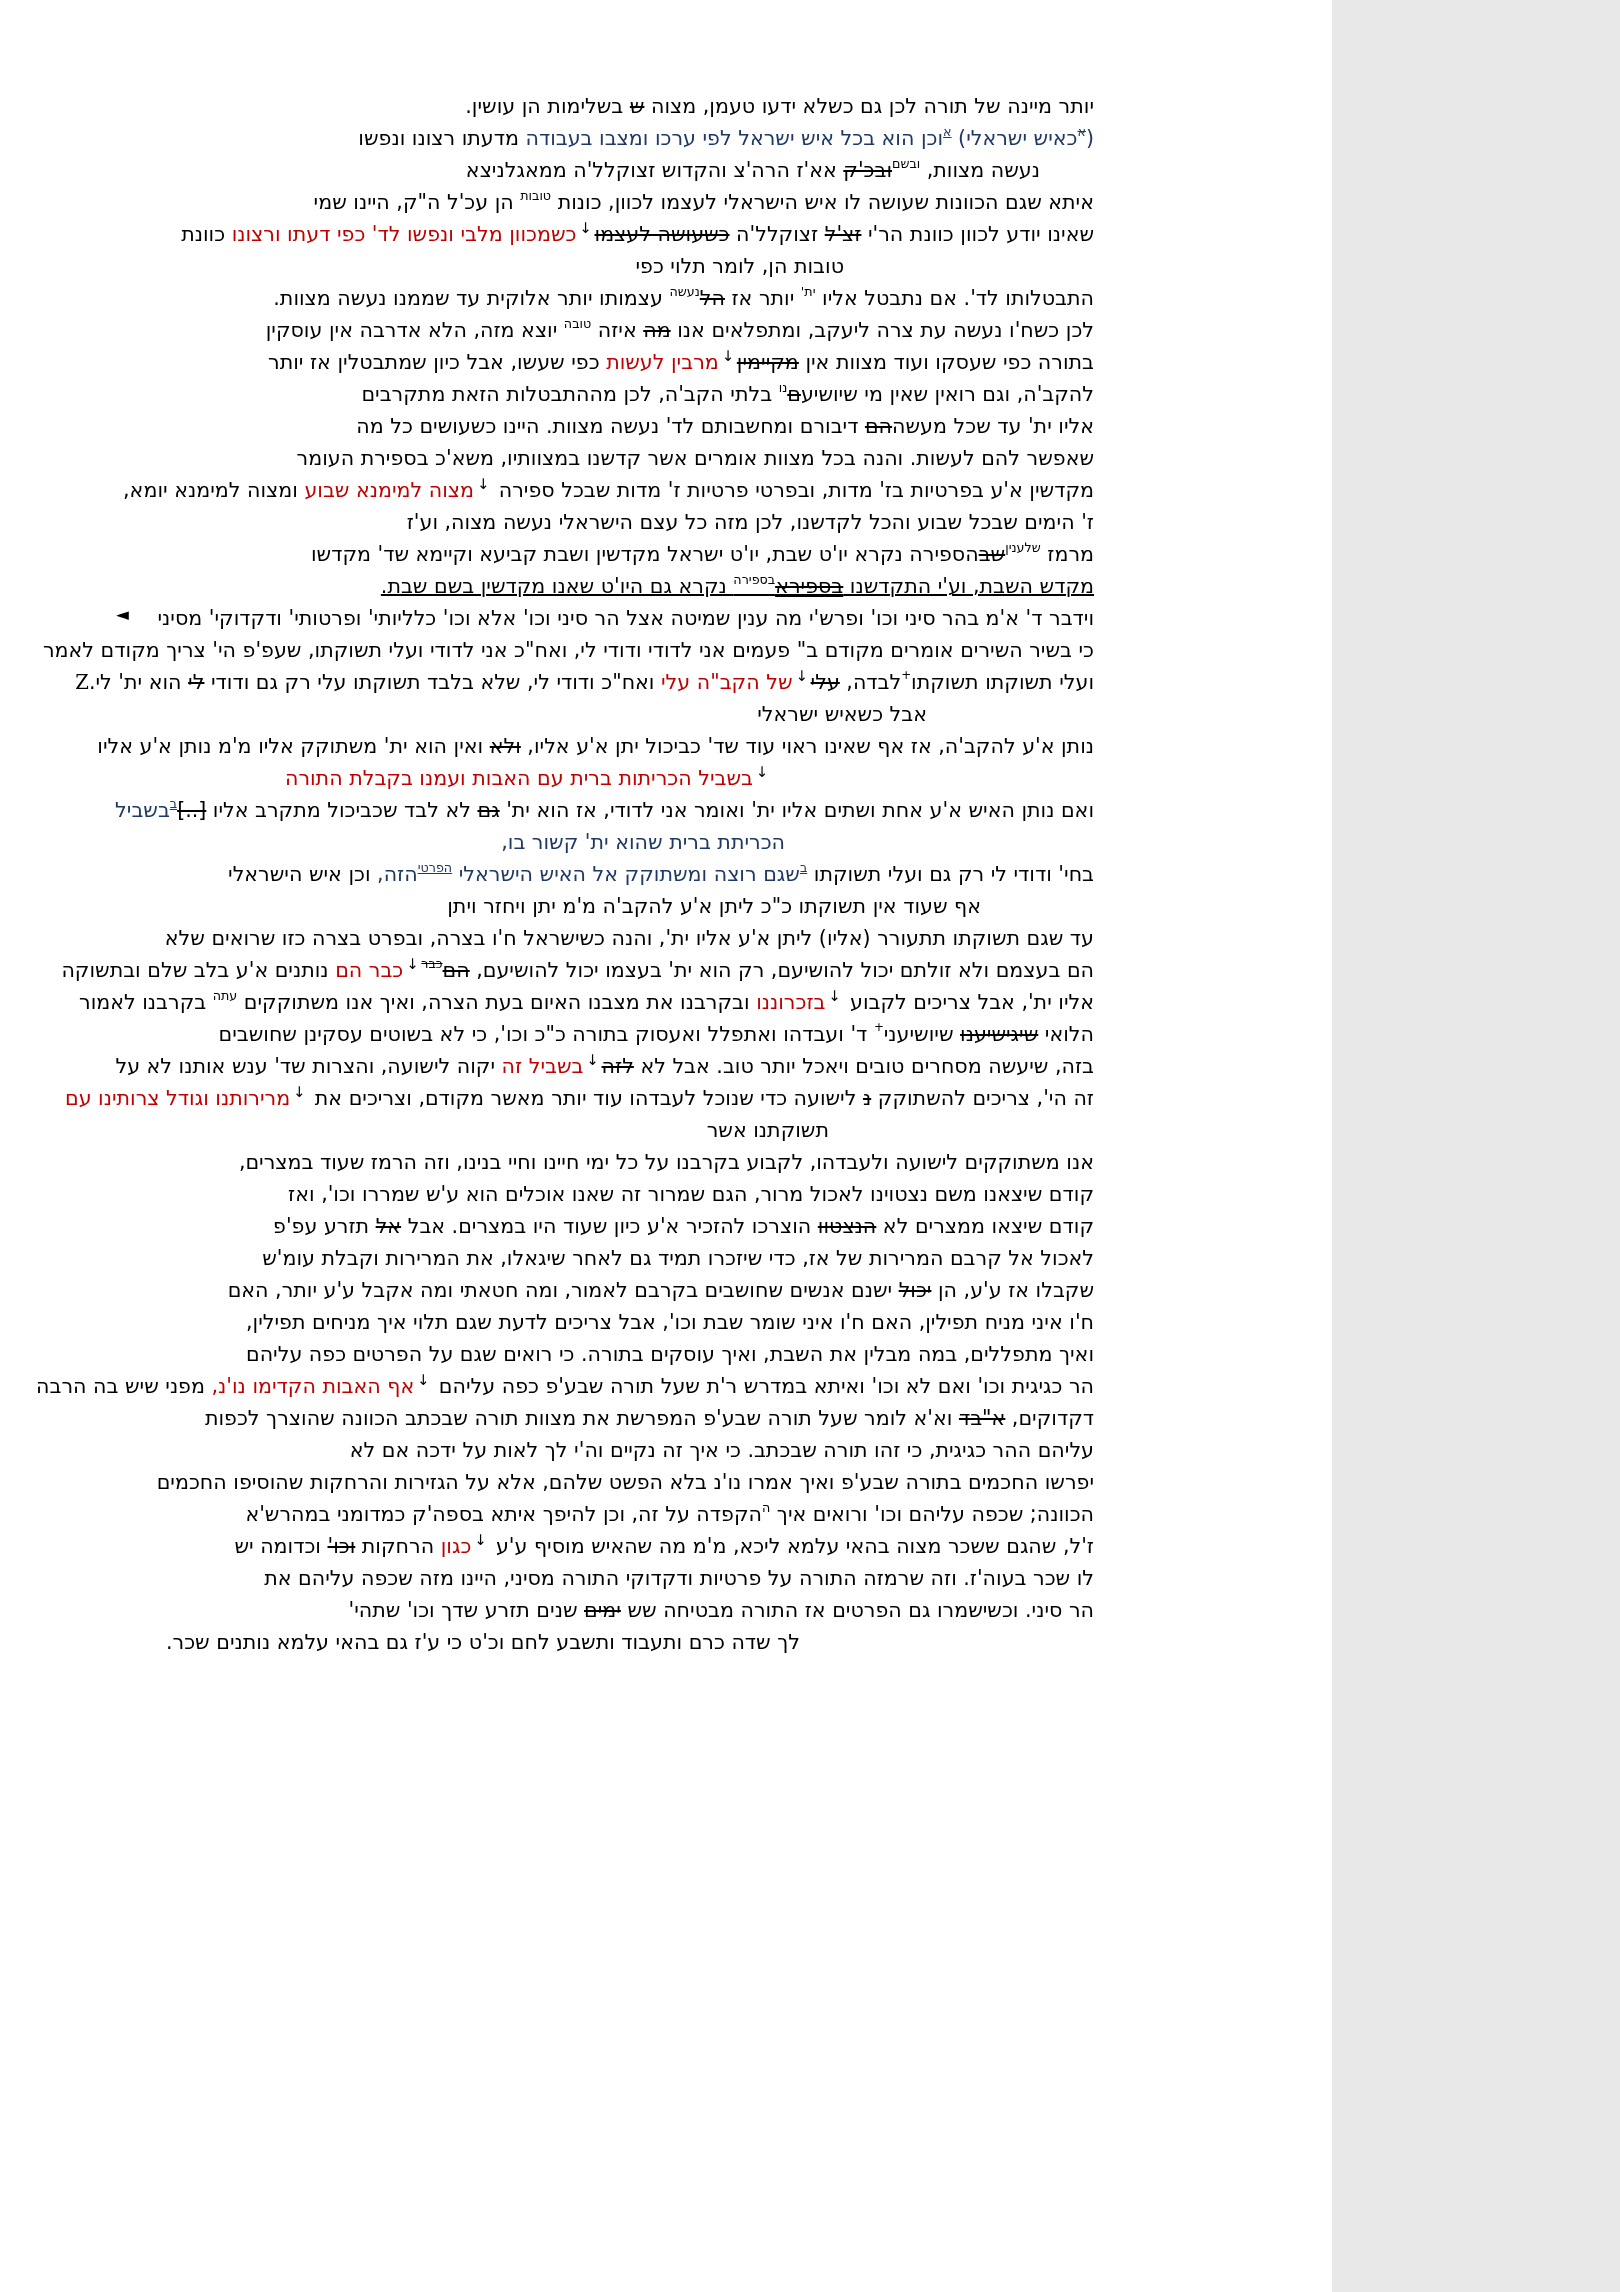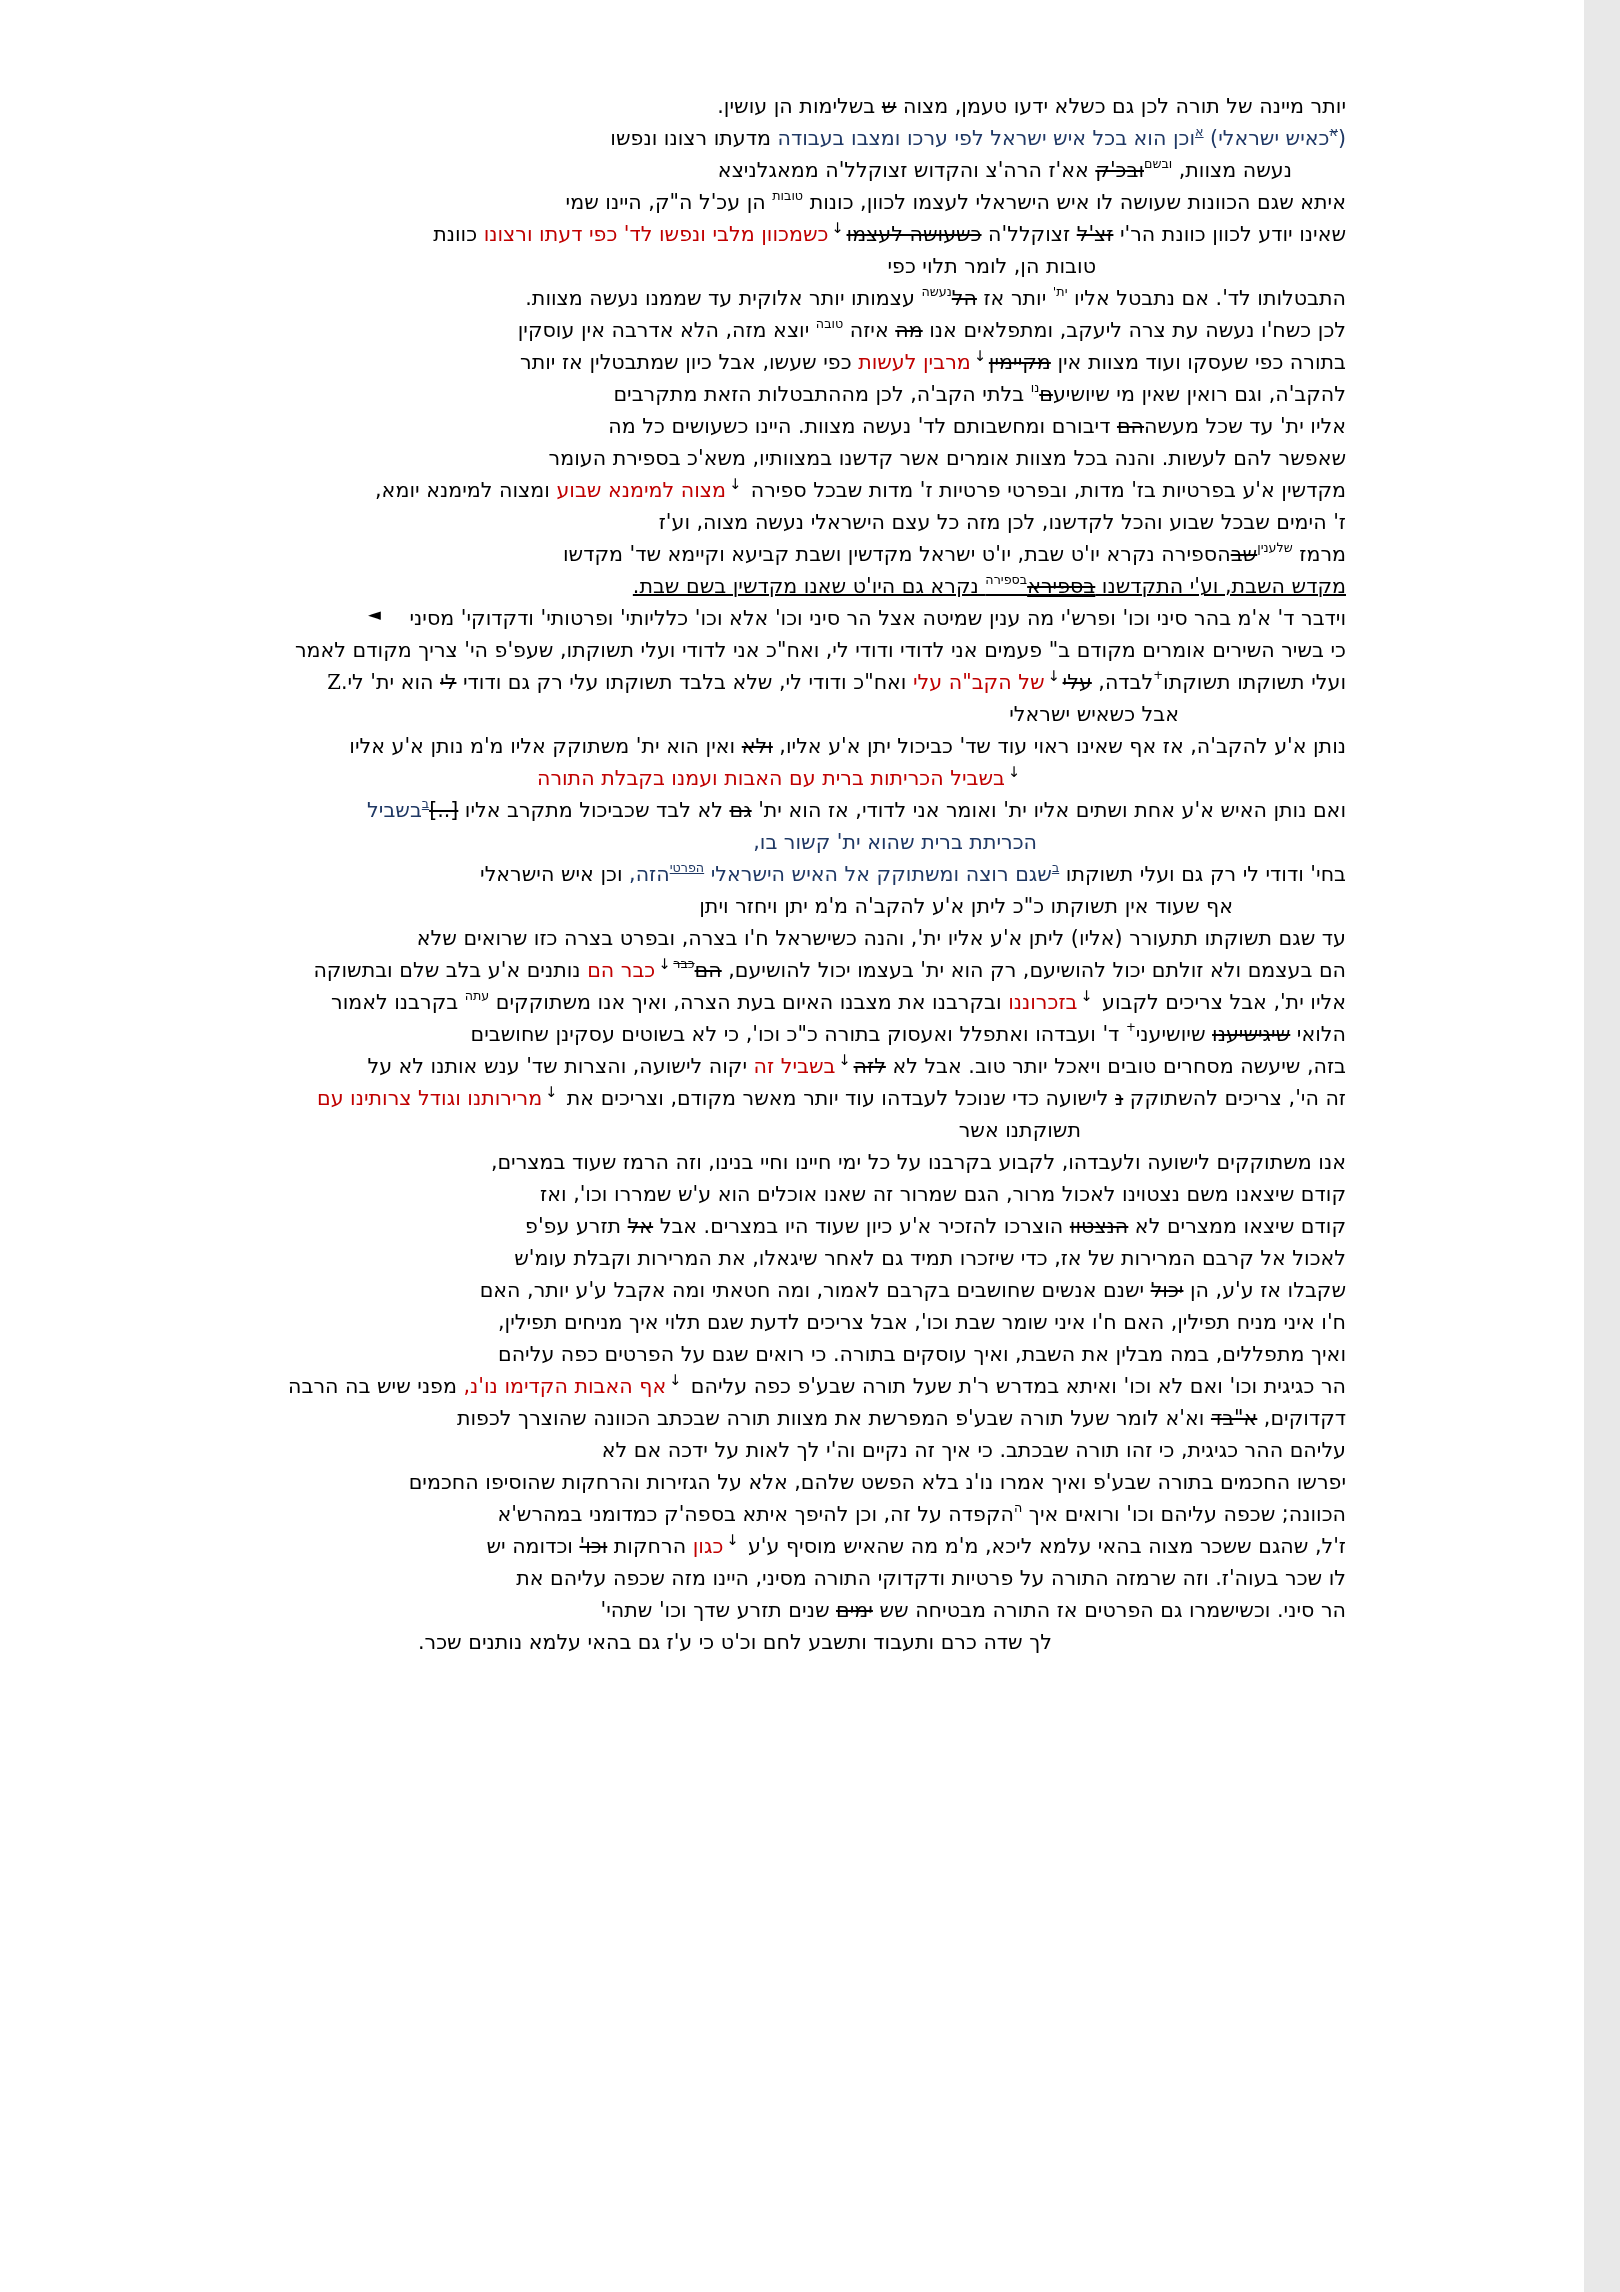--- a/index.html
+++ b/index.html
@@ -1,18 +1,18 @@
 <!DOCTYPE html>
 <html lang="he"><head>
 <meta charset="utf-8">
 <style>
   html,body{margin:0;padding:0;background:#e8e8e8;}
   .page{
     position:relative;
-    width:1584px;height:2293px;
+    width:1332px;height:2293px;
     background:#ffffff;
     overflow:hidden;
     font-family:"DejaVu Sans",sans-serif;
   }
   .text-block{
     position:absolute;
     top:90px;
     right:238px;
     width:1103px;
     direction:rtl;

